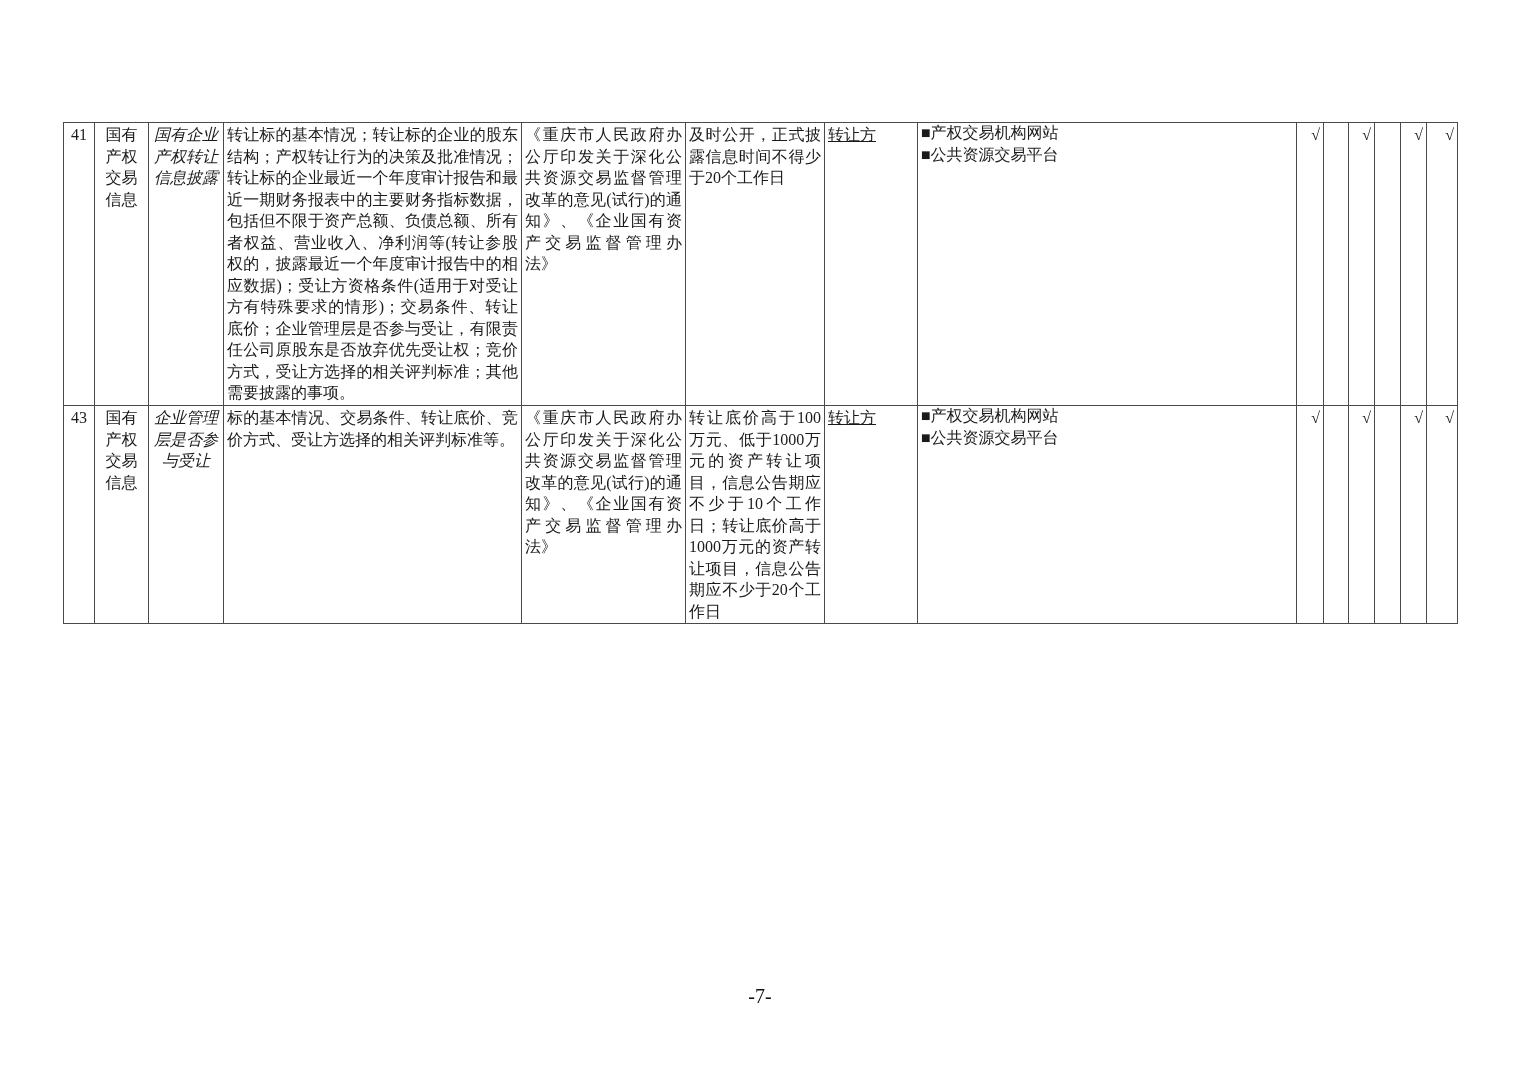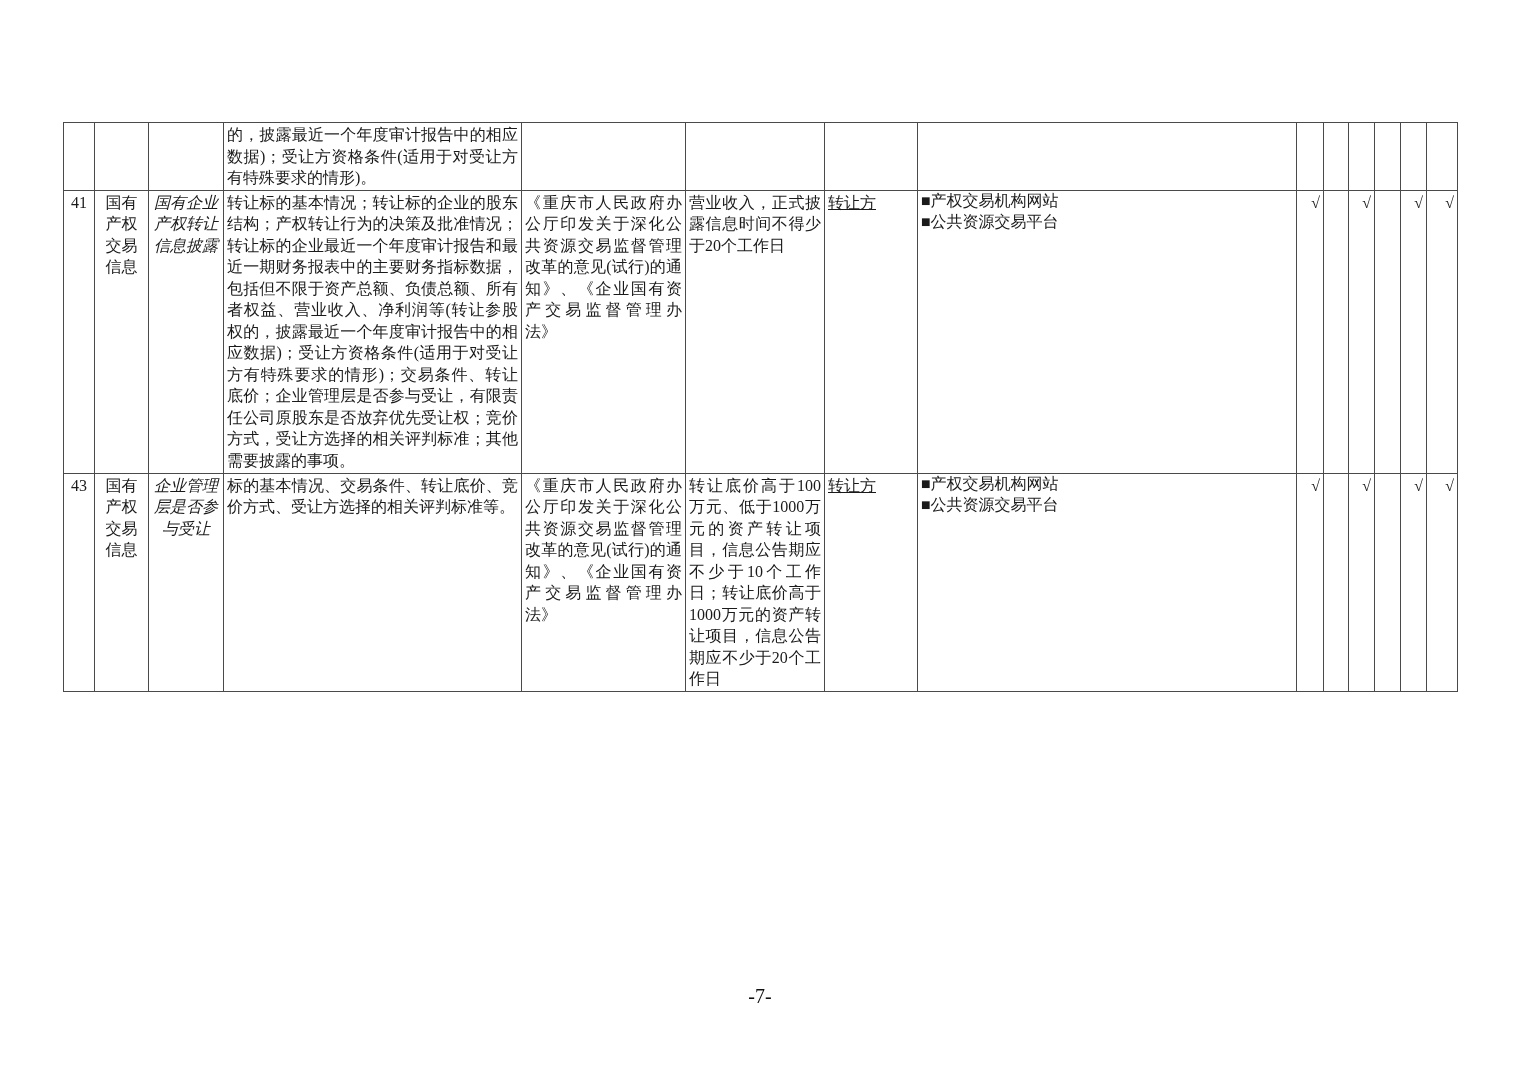--- a/index.html
+++ b/index.html
@@ -70,44 +70,28 @@
         <col style="width:379px">
       <col style="width:27px">
         <col style="width:25px">
         <col style="width:26px">
       <col style="width:26px">
         <col style="width:26px">
         <col style="width:31px">
     </colgroup>
 
     <tbody>
-        <tr class="row-cont">
-      <td class="c-no"></td>
-      <td class="c-cat"></td>
-      <td class="c-item"></td>
-      <td class="c-content">的，披露最近一个年度审计报告中的相应数据)；受让方资格条件(适用于对受让方有特殊要求的情形)。</td>
-      <td class="c-legal"></td>
-      <td class="c-time"></td>
-      <td class="c-subject"></td>
-      <td class="c-channel"></td>
-      <td class="c-check"></td>
-      <td class="c-check"></td>
-      <td class="c-check"></td>
-      <td class="c-check"></td>
-      <td class="c-check"></td>
-      <td class="c-check"></td>
-    </tr>
 
     <tr class="row-41">
       <td class="c-no">41</td>
       <td class="c-cat">国有产权交易信息</td>
       <td class="c-item">国有企业产权转让信息披露</td>
       <td class="c-content">转让标的基本情况；转让标的企业的股东结构；产权转让行为的决策及批准情况；转让标的企业最近一个年度审计报告和最近一期财务报表中的主要财务指标数据，包括但不限于资产总额、负债总额、所有者权益、营业收入、净利润等(转让参股权的，披露最近一个年度审计报告中的相应数据)；受让方资格条件(适用于对受让方有特殊要求的情形)；交易条件、转让底价；企业管理层是否参与受让，有限责任公司原股东是否放弃优先受让权；竞价方式，受让方选择的相关评判标准；其他需要披露的事项。</td>
       <td class="c-legal">《重庆市人民政府办公厅印发关于深化公共资源交易监督管理改革的意见(试行)的通知》、《企业国有资产交易监督管理办法》</td>
-      <td class="c-time">营业收入，正式披露信息时间不得少于20个工作日</td>
+      <td class="c-time">及时公开，正式披露信息时间不得少于20个工作日</td>
       <td class="c-subject">转让方</td>
       <td class="c-channel">
         <div class="channel-line">■产权交易机构网站</div>
         <div class="channel-line">■公共资源交易平台</div>
       </td>
       <td class="c-check"><span>√</span></td>
       <td class="c-check"><span></span></td>
       <td class="c-check"><span>√</span></td>
       <td class="c-check"><span></span></td>
       <td class="c-check"><span>√</span></td>

